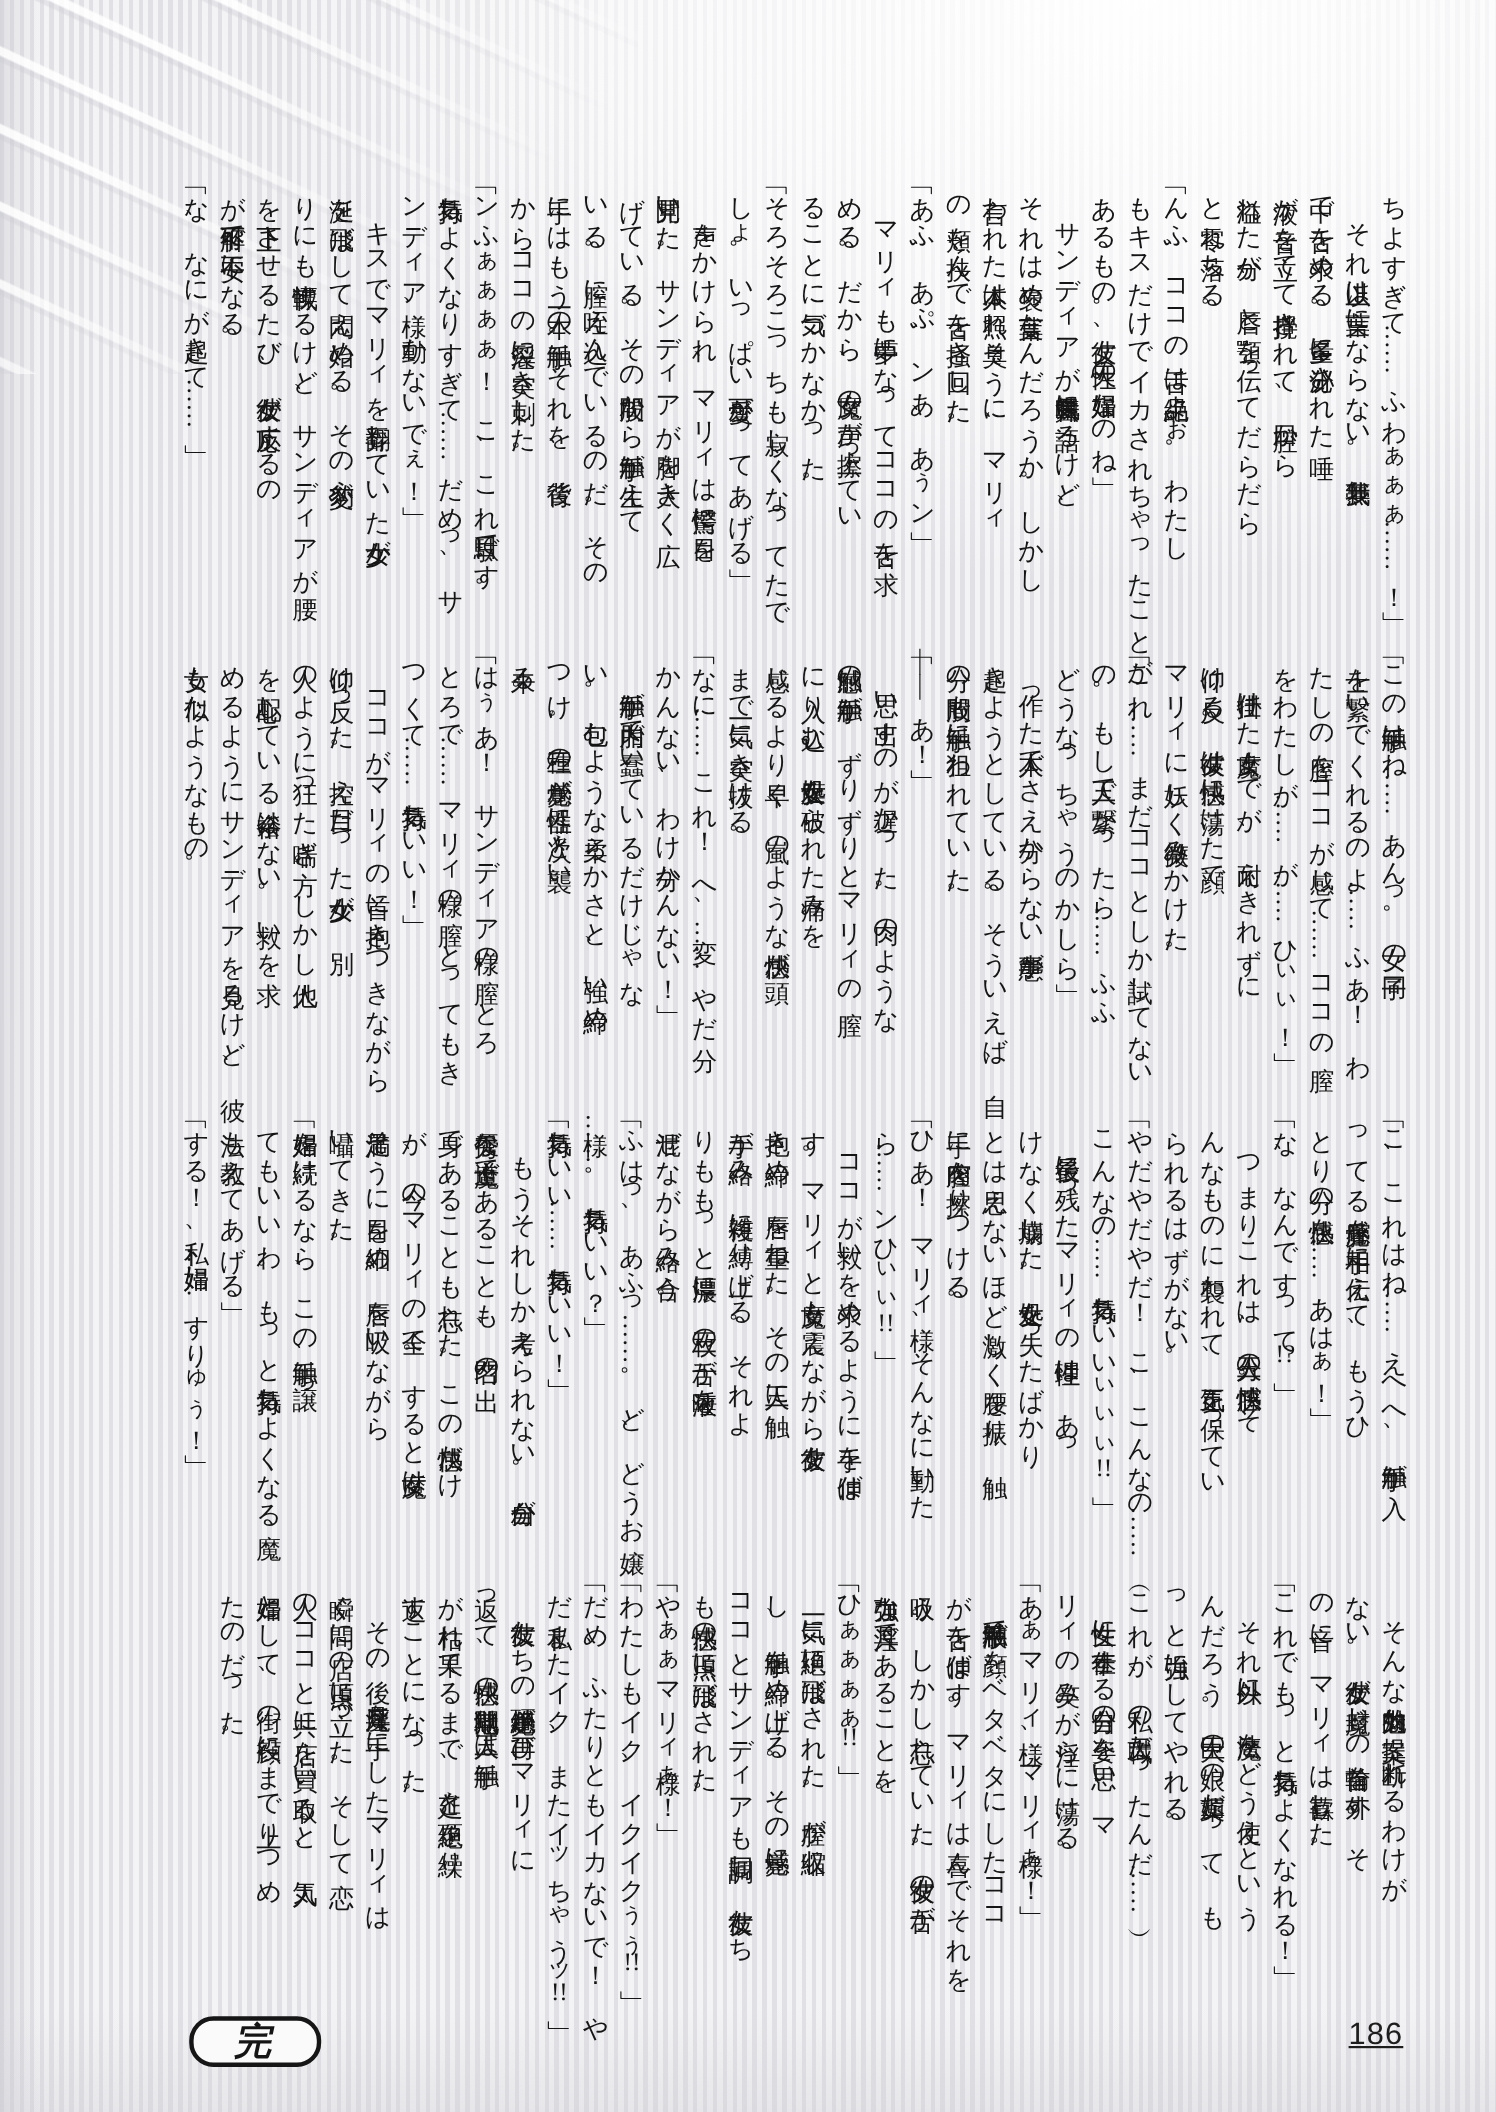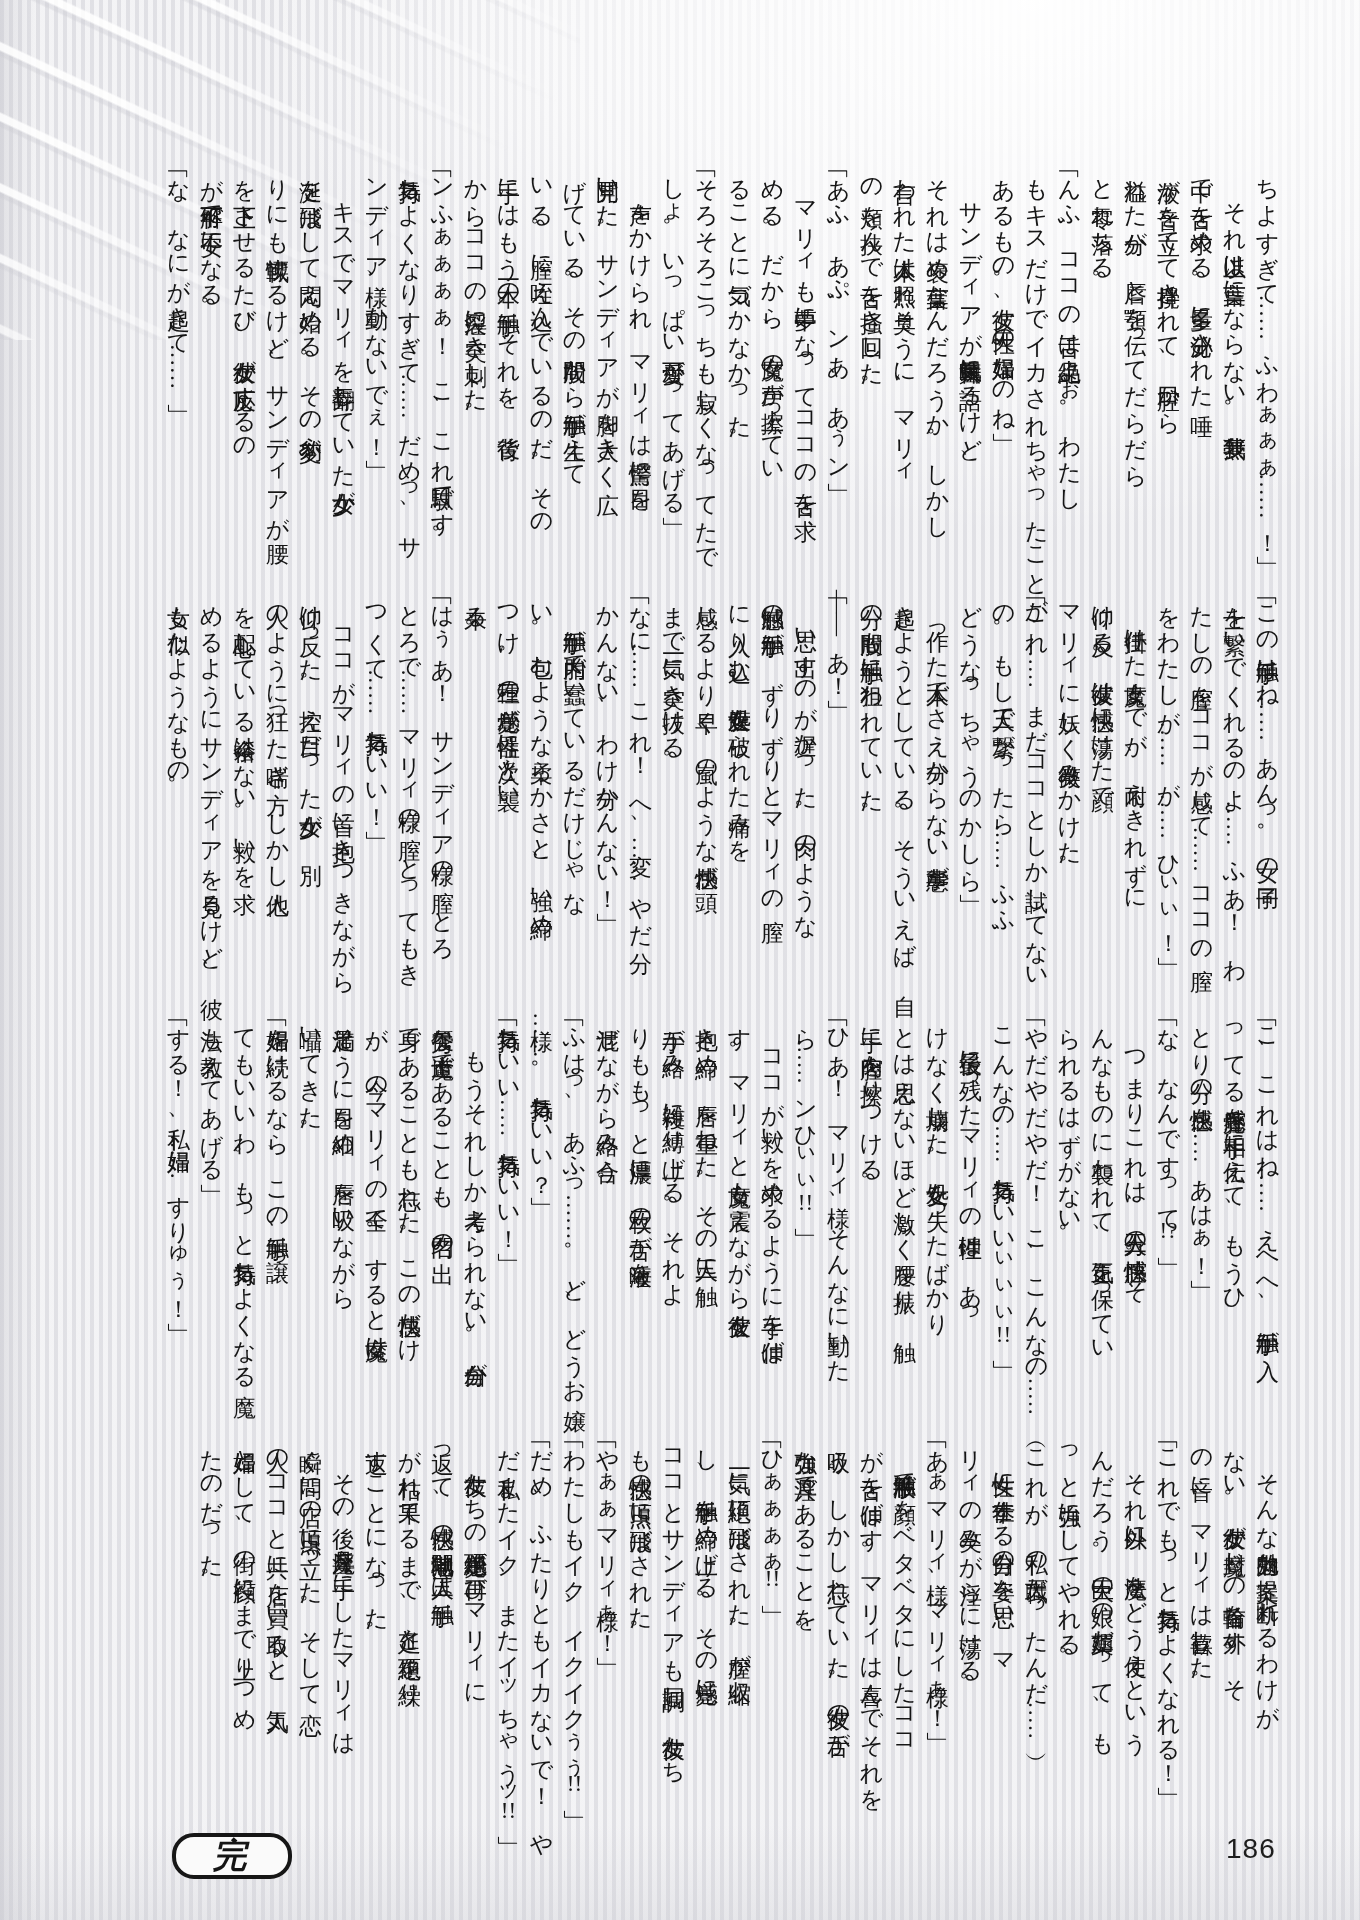--- a/index.html
+++ b/index.html
@@ -53,21 +53,21 @@
     display:flex; align-items:center; justify-content:center;
   }
   .end-box span {
     font-size:34px; font-weight:bold;
     transform:skewX(-12deg);
     letter-spacing:0;
   }
   .page-num {
     position:absolute; left:1226px; top:1833px;
     font-family:"Liberation Sans","DejaVu Sans",sans-serif;
-    font-size:28px; color:#1d1d1d; letter-spacing:1px;
+    font-size:28px; color:#1d1d1d; letter-spacing:1px;text-decoration:underline;
   }
 </style>
 </head>
 <body>
 
 <div id="page">
   <div class="streaks"></div>
 
   <div id="row1" class="text-row">
       <p>ちよすぎて……ふわぁぁぁ……！」</p>

